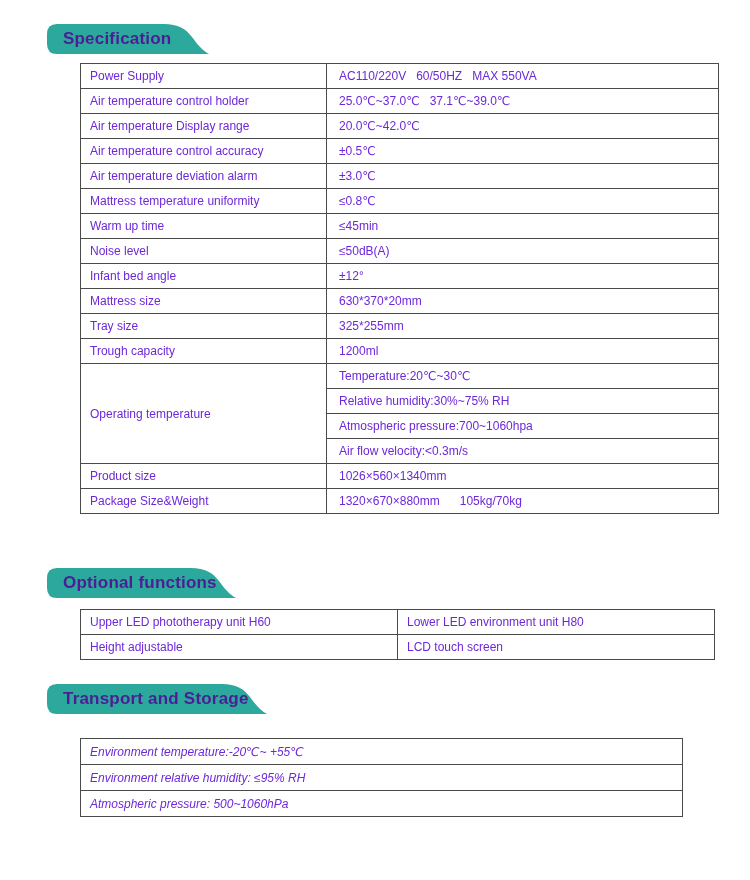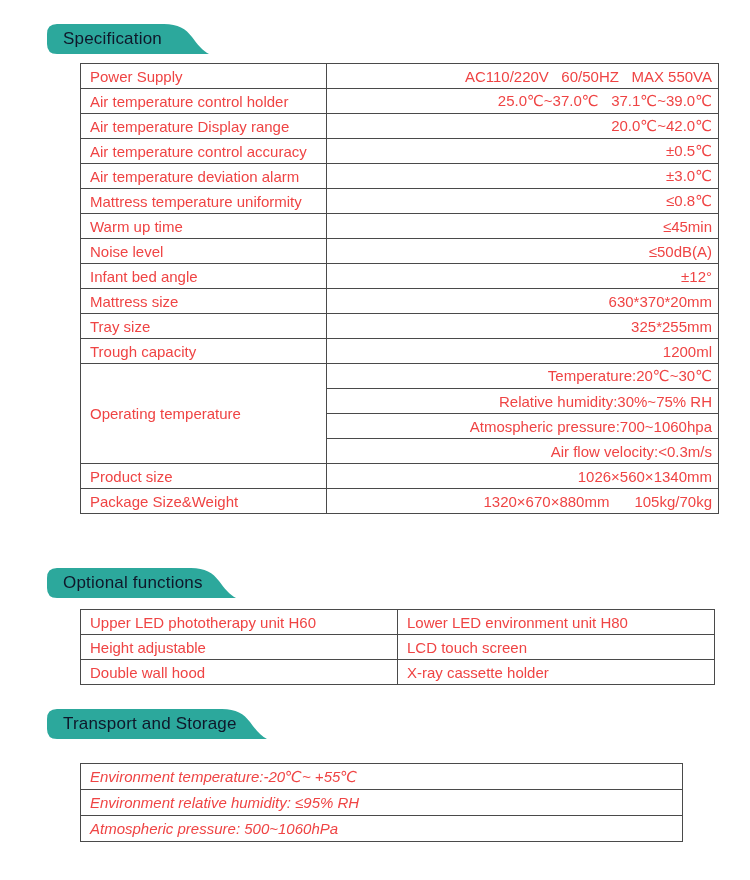--- a/index.html
+++ b/index.html
@@ -7,41 +7,41 @@
     width:750px;height:880px;background:#ffffff;
     font-family:"Liberation Sans","DejaVu Sans",sans-serif;
     color:#3a3a3a;position:relative;overflow:hidden;
   }
   .banner{
     position:relative;height:30px;margin-left:47px;
   }
   .banner svg{position:absolute;left:0;top:0;display:block;}
   .banner .banner-label{
     position:relative;display:block;padding-left:16px;line-height:30px;
-    font-size:17px;font-weight:normal;color:#0f172a;letter-spacing:.2px;
+    font-size:17px;font-weight:bold;color:#4c1d95;letter-spacing:.2px;
     white-space:nowrap;
   }
   #banner-spec{margin-top:24px;width:163px;}
   #banner-opt{margin-top:54px;width:190px;}
   #banner-trans{margin-top:24px;width:221px;}
 
   table{
     border-collapse:collapse;table-layout:fixed;
     margin-left:80px;width:603px;
   }
   td{
     border:1px solid #4a4a4a;
-    font-size:15px;color:#ef4444;
+    font-size:12px;color:#6d28d9;
     padding:0 6px 0 9px;vertical-align:middle;
     white-space:pre-wrap;overflow:hidden;
   }
   #spec-table{margin-top:9px;}
   #spec-table td{height:24px;}
   #spec-table td.c1{width:230px;}
-  #spec-table td.c2{width:373px;padding-left:12px;text-align:right;}
+  #spec-table td.c2{width:373px;padding-left:12px;}
   #opt-table{margin-top:11px;}
   #opt-table td{height:24px;width:301px;}
   #trans-table{margin-top:24px;font-style:italic;}
   #trans-table td{height:25px;}
 </style>
 </head>
 <body>
 
 <div class="banner" id="banner-spec">
   <svg width="163" height="30" viewBox="0 0 163 30">
@@ -134,24 +134,20 @@
 <table id="opt-table">
   <tbody>
       <tr>
     <td>Upper LED phototherapy unit H60</td>
     <td>Lower LED environment unit H80</td>
   </tr>
   <tr>
     <td>Height adjustable</td>
     <td>LCD touch screen</td>
   </tr>
-  <tr>
-    <td>Double wall hood</td>
-    <td>X-ray cassette holder</td>
-  </tr>
 </tbody>
   </table>
 
 <div class="banner" id="banner-trans">
   <svg width="221" height="30" viewBox="0 0 221 30">
     <path d="M10 0 H175 C189 0 197 5 203 13 C208 20 214 27 220 30 L10 30 Q0 30 0 20 L0 10 Q0 0 10 0 Z" fill="#2ca89c"></path>
   </svg>
   <span class="banner-label">Transport and Storage</span>
 </div>
 

